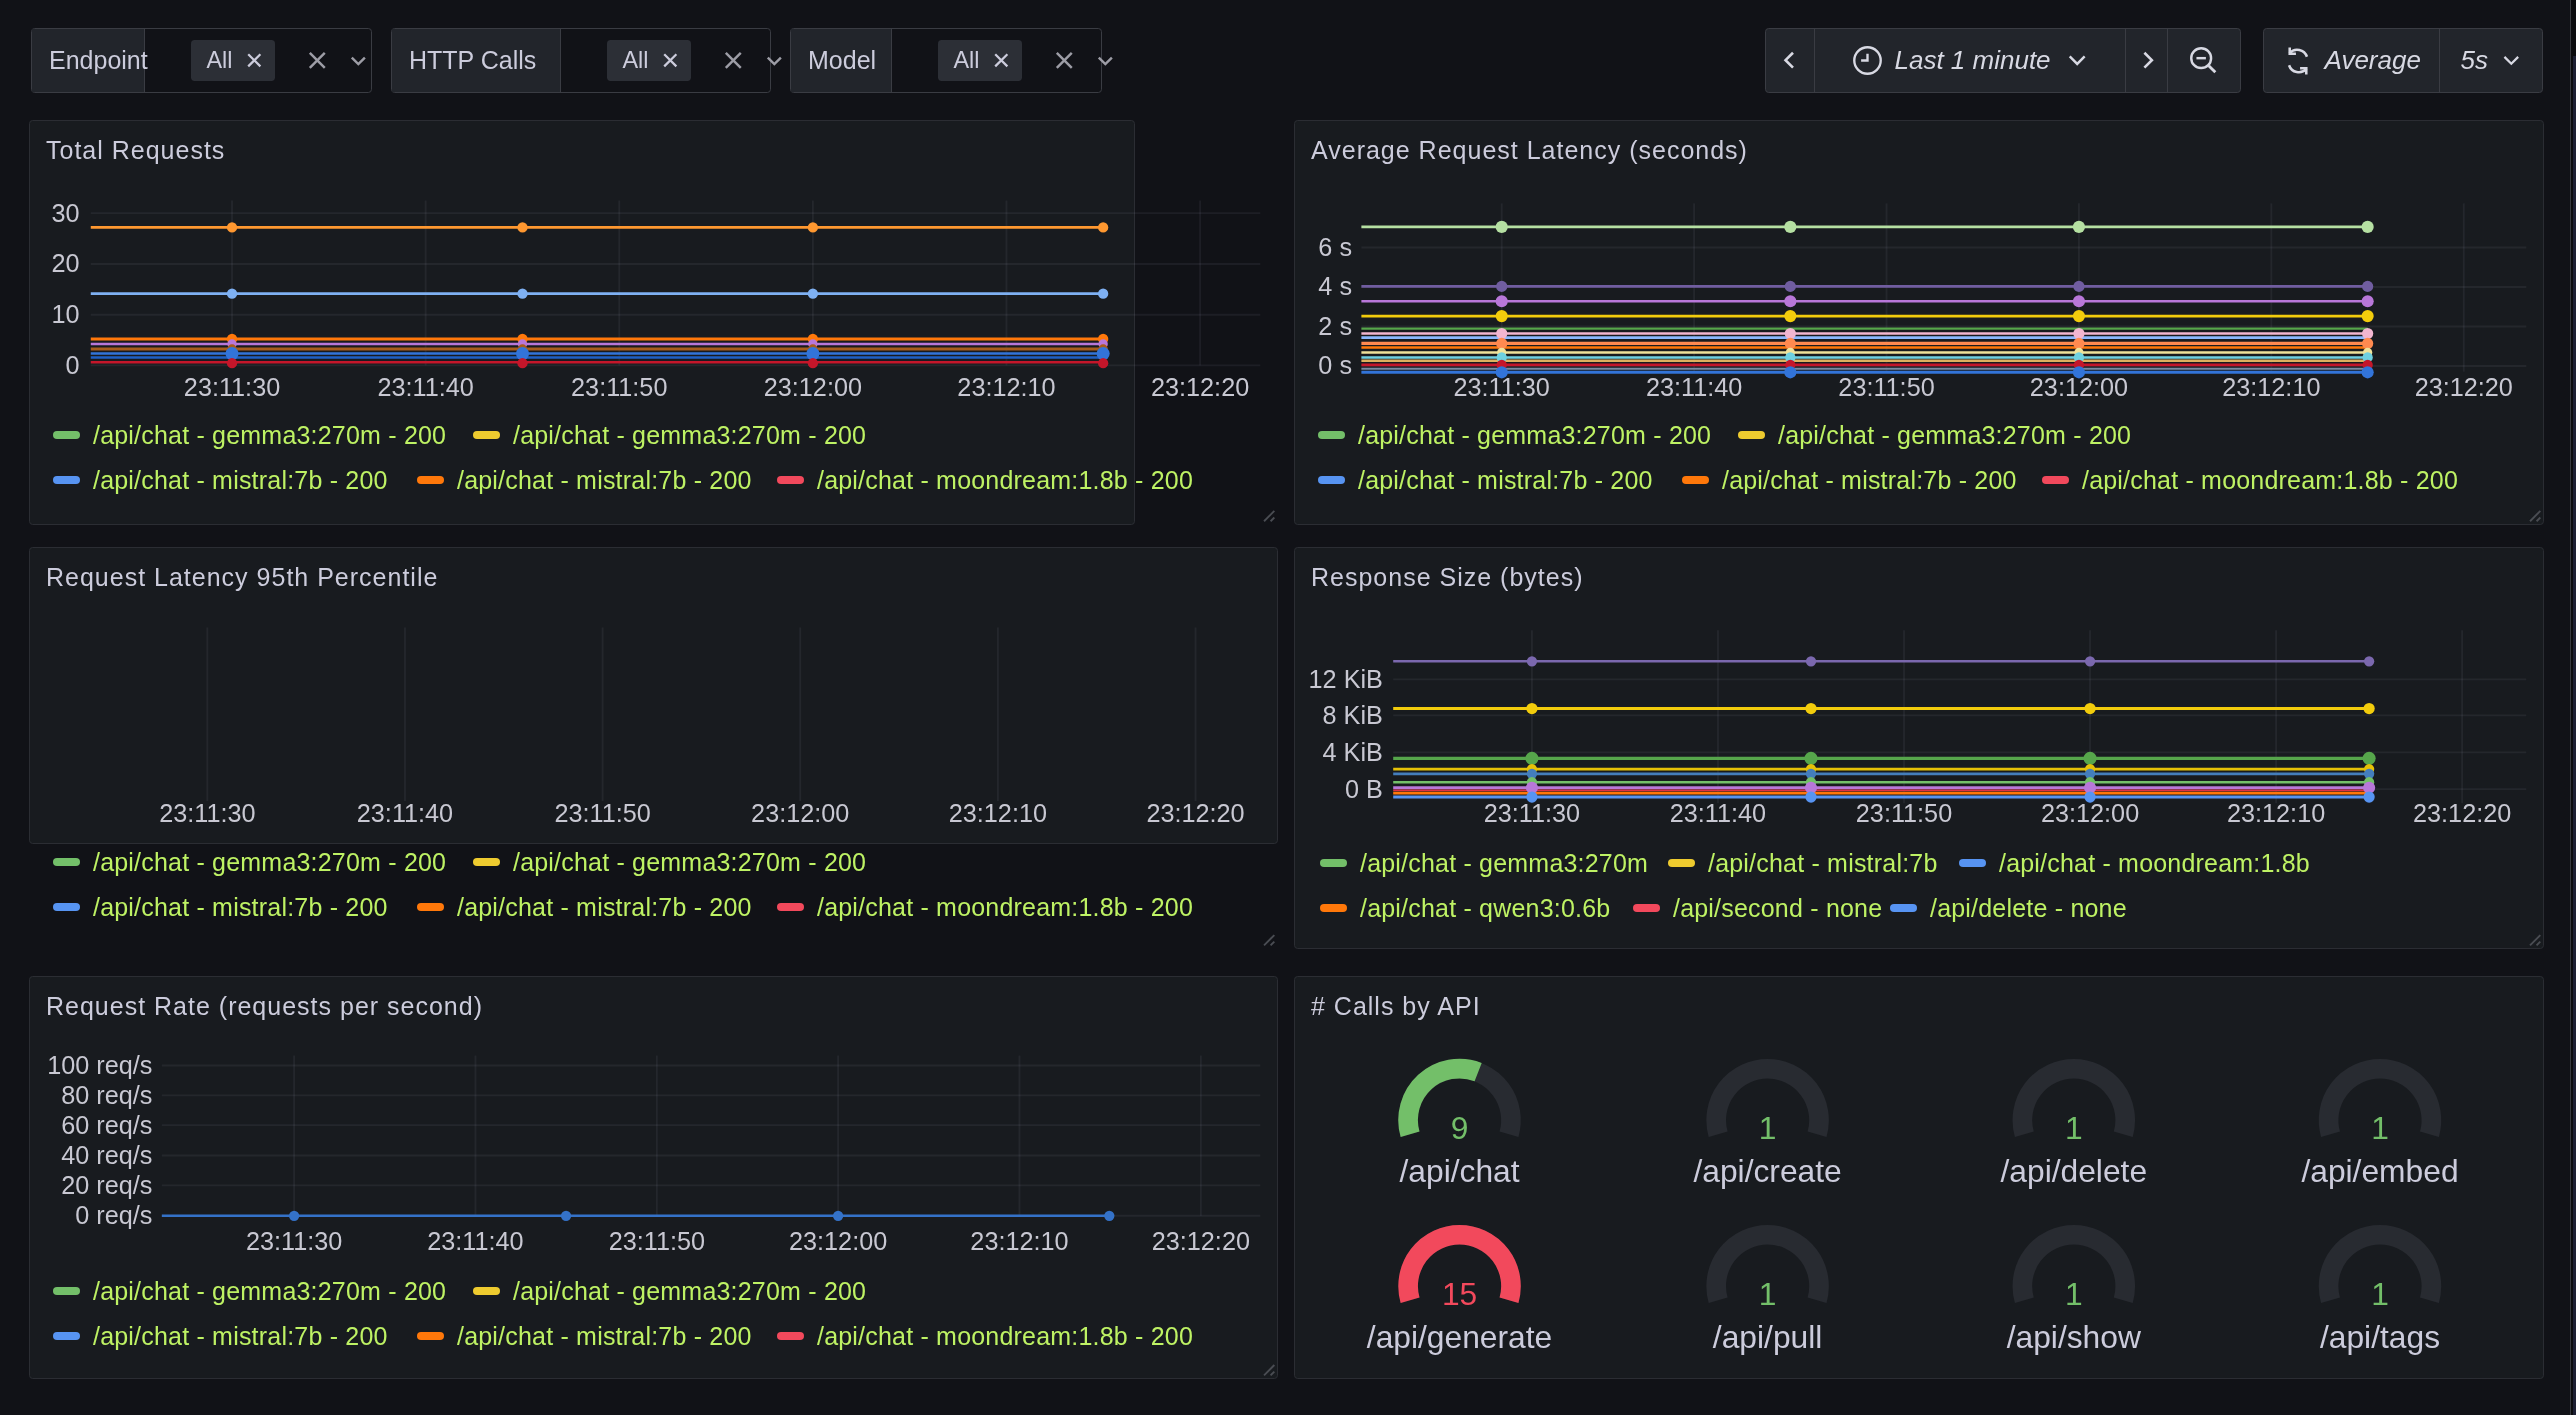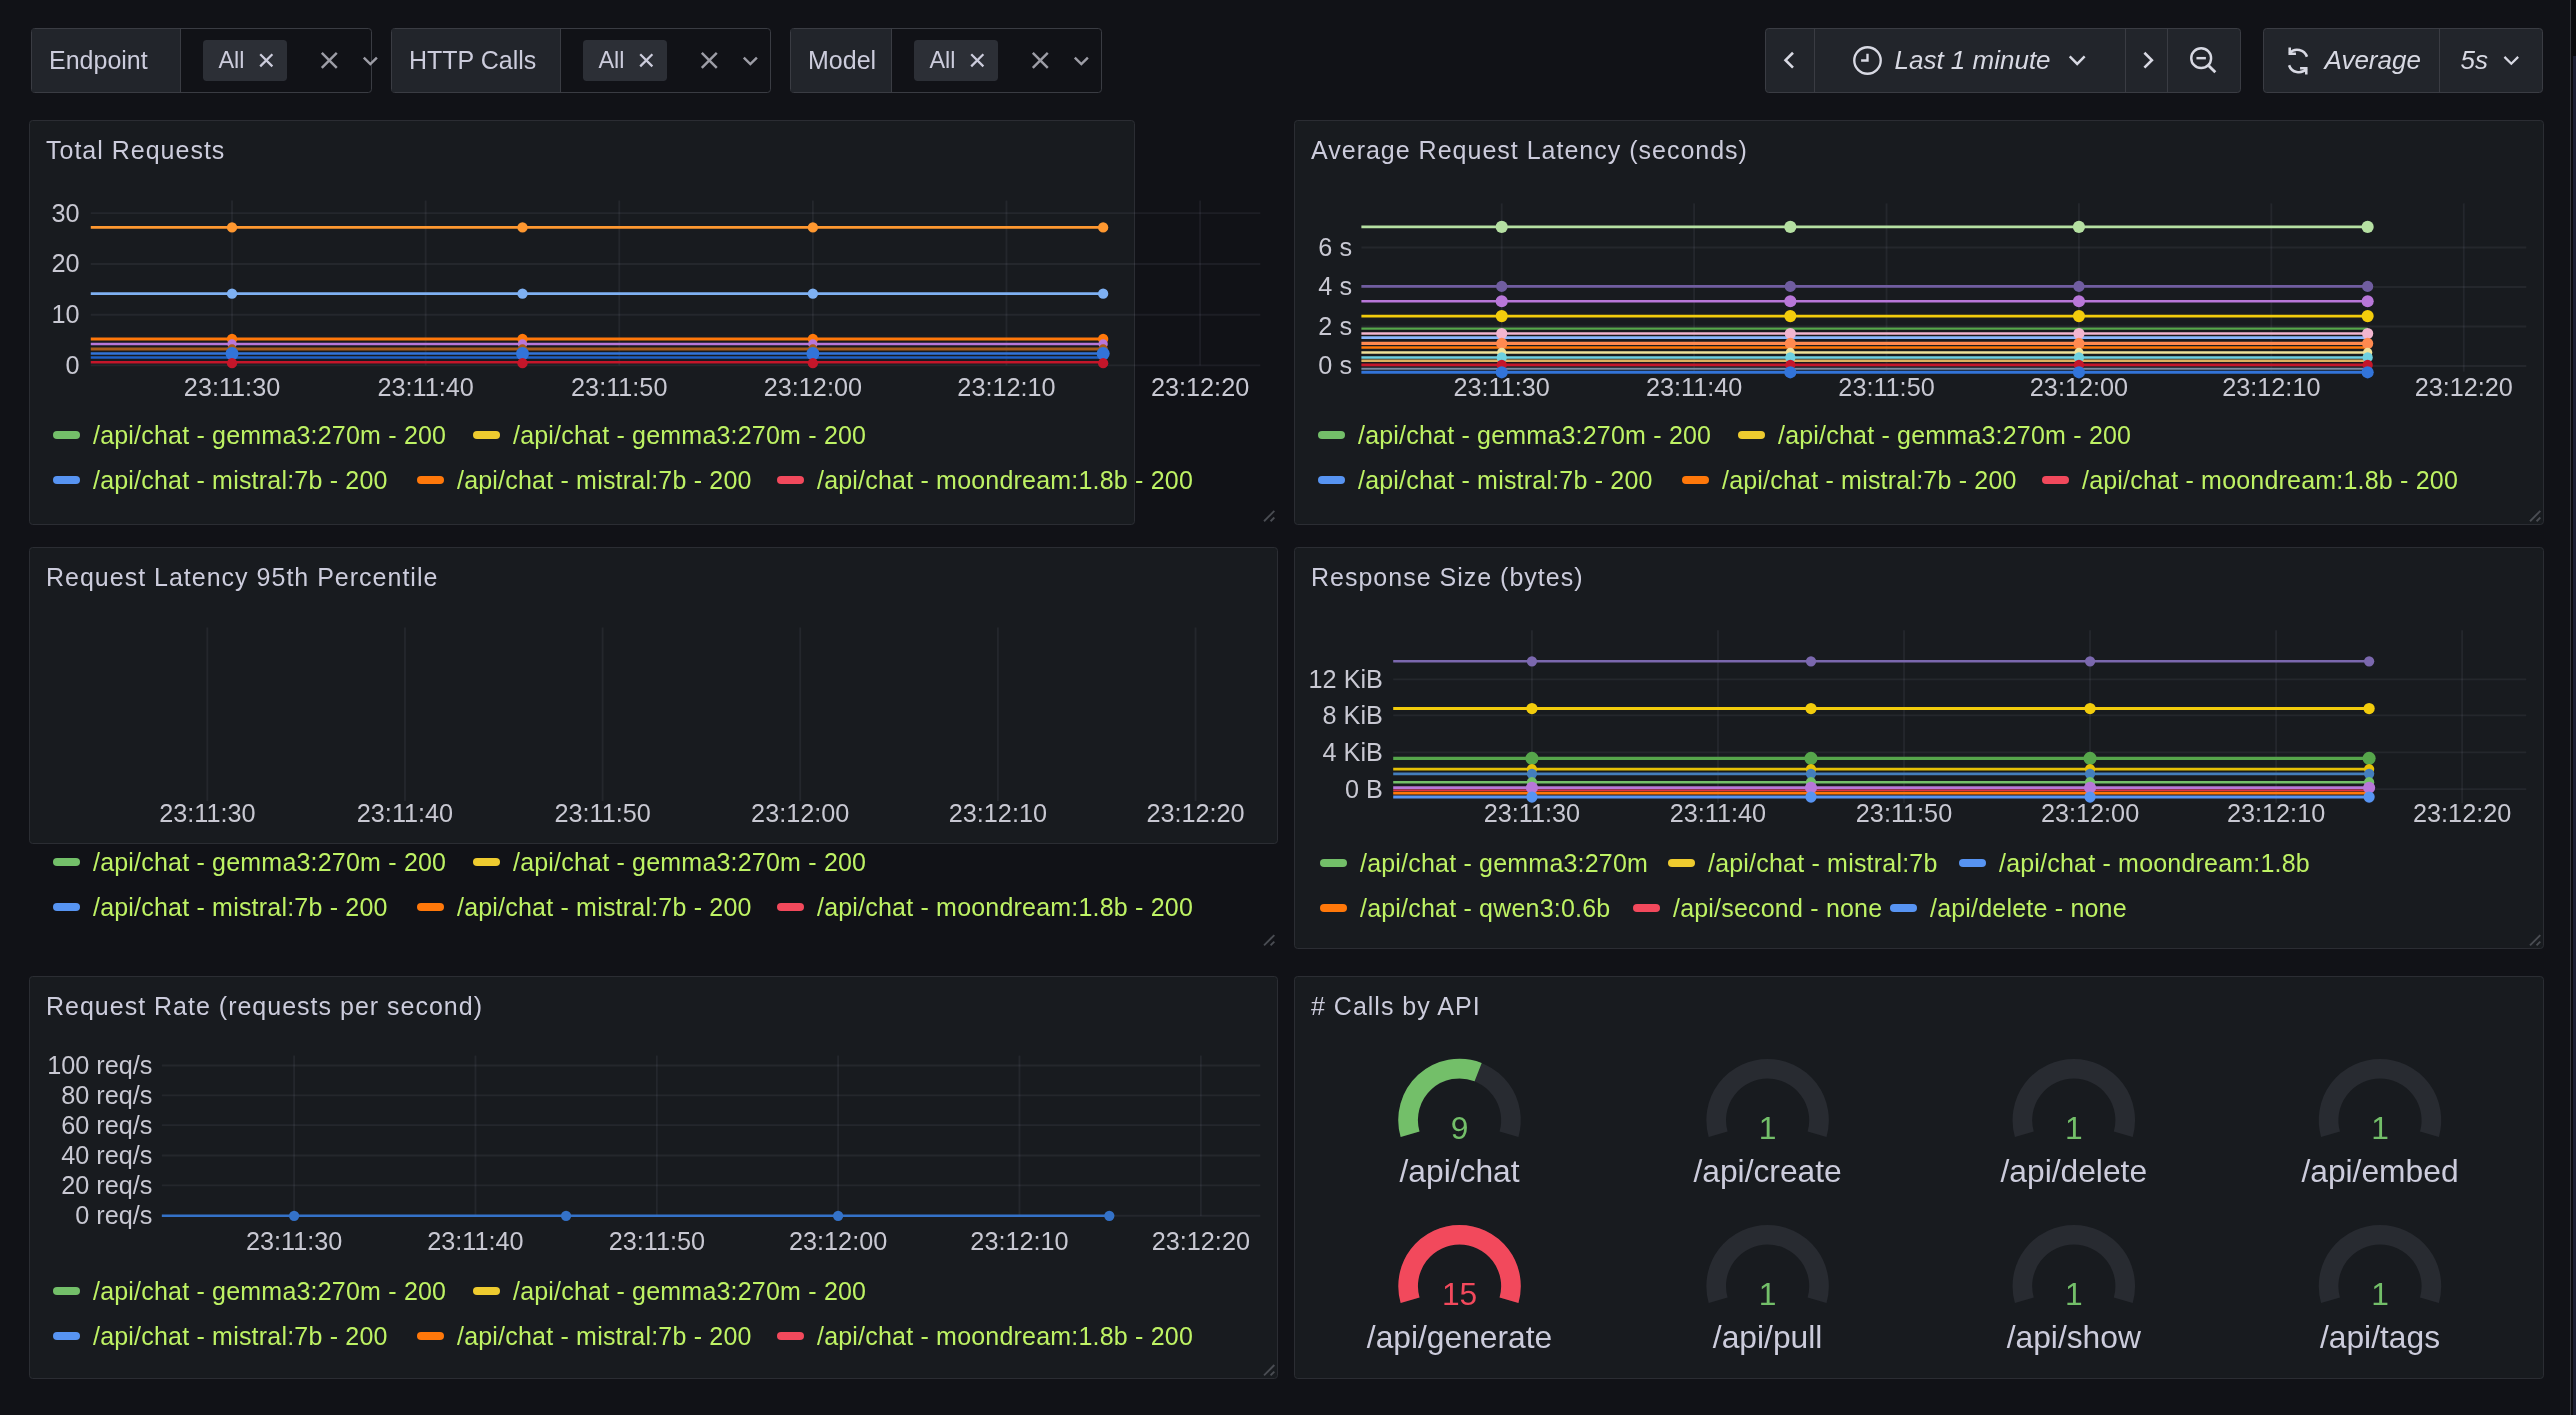--- a/index.html
+++ b/index.html
@@ -4,35 +4,35 @@
 <style>
 * { margin:0; padding:0; box-sizing:border-box; }
 html,body { width:2576px; height:1415px; background:#111217; overflow:hidden;
   font-family:"Liberation Sans", sans-serif; }
 .panel { position:absolute; background:#181b1f; border:1.9px solid #2b2d33; border-radius:3.7px; }
 .ptitle { position:absolute; left:16px; top:13px; font-size:25px; font-weight:500; color:#ccccdc; line-height:32px; letter-spacing:1px; }
 .li { position:absolute; display:flex; align-items:center; height:32px; font-size:25px; color:#bef264; white-space:nowrap; letter-spacing:0.2px; }
 .sw { display:inline-block; width:27px; height:8.4px; border-radius:4.7px; margin-right:13px; flex:none; }
 .fgroup { position:absolute; top:28px; height:65px; display:flex; border:1.9px solid #3a3c43; border-radius:3.7px; background:#111217; }
 .flabel { background:#22252b; color:#ccccdc; font-size:25px; font-weight:500; display:flex; align-items:center; padding-left:17px; border-right:1.9px solid #3a3c43; flex:none; }
-.fval { display:flex; align-items:center; flex:none; }
+.fval { display:flex; align-items:center; flex:none;margin-left:24px; }
 .chip { display:flex; align-items:center; background:#2c2f36; border-radius:3.7px; height:41px; margin-left:22.4px; padding:0 11.2px 0 15px; color:#ccccdc; font-size:23.4px; }
 .chip svg { margin-left:11.2px; }
 .cx { margin-left:32px; }
 .cv { margin-left:20.6px; }
 .btngroup { position:absolute; top:28px; height:65px; display:flex; border:1.9px solid #3a3c43; border-radius:3.7px; background:#22252b;font-style:italic; }
 .bseg { display:flex; align-items:center; justify-content:center; border-right:1.9px solid #3a3c43; height:100%; }
 .btxt { color:#d8d9e3; font-size:26px; font-weight:500; white-space:nowrap; }
 .scrollstrip { position:absolute; right:0; top:0; width:5.6px; height:1415px; background:#0b0c0e; border-left:1.9px solid #393b40; }
 </style>
 </head>
 <body>
 
 <div class="fgroup" style="left:31px;width:341px">
-  <div class="flabel" style="width:149px">Endpoint</div>
+  <div class="flabel" style="width:113px">Endpoint</div>
   <div class="fval" style="width:213px">
       <span class="chip">
         <span>All</span>
         <svg width="20.6" height="20.6" viewBox="0 0 22 22">
           <path d="M4.5 4.5 L17.5 17.5 M17.5 4.5 L4.5 17.5" stroke="#ccccdc" stroke-width="2.4"></path>
         </svg>
       </span>
       <svg class="cx" width="20.6" height="20.6" viewBox="0 0 22 22">
         <path d="M3 3 L19 19 M19 3 L3 19" stroke="#9d9da6" stroke-width="2.6"></path>
       </svg>

